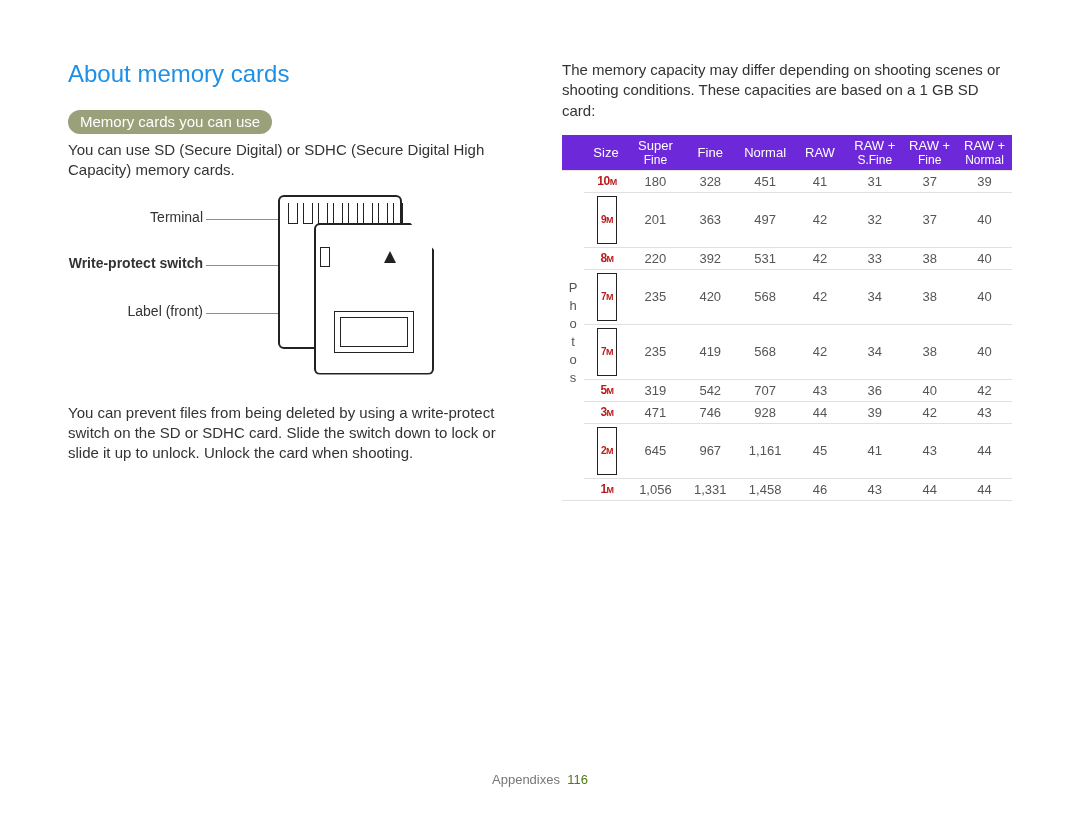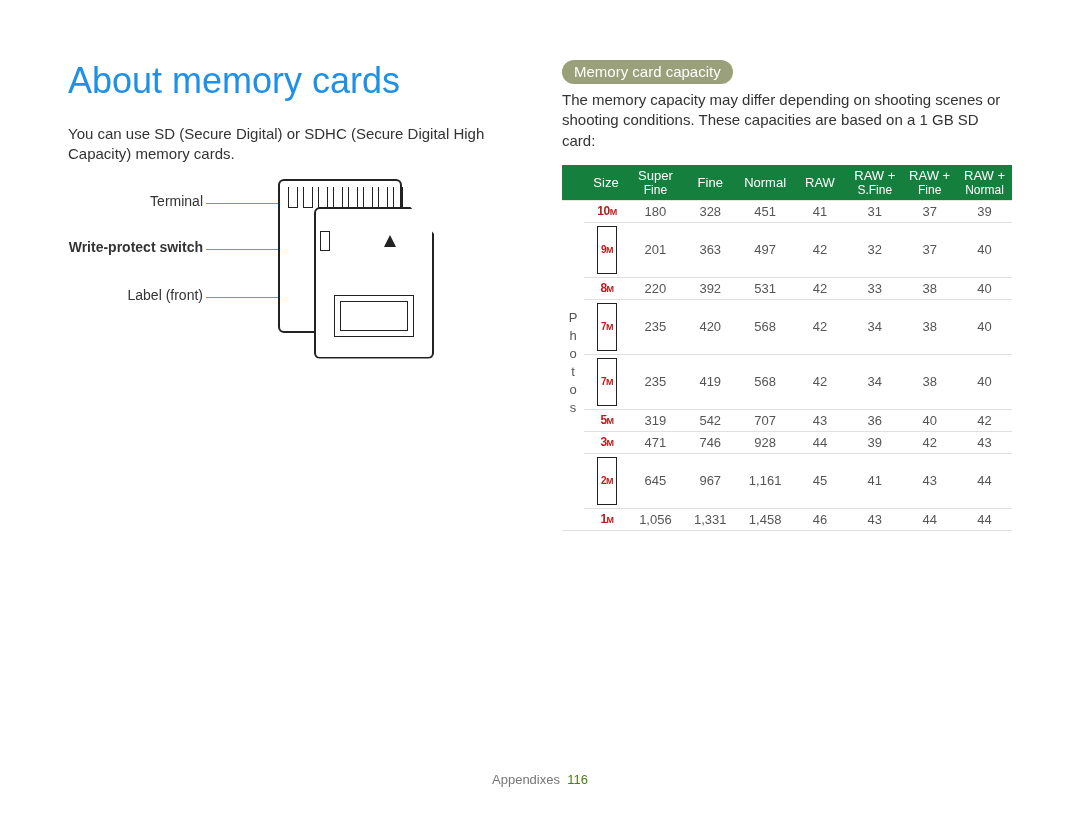--- a/index.html
+++ b/index.html
@@ -30,21 +30,21 @@
   .columns {
     display: flex;
     gap: 44px;
   }
   .col {
     width: 450px;
   }
   h1.title {
     color: #1e90e6;
     font-weight: 400;
-    font-size: 36px;
+    font-size: 24px;
     margin: 0 0 22px 0;
   }
   .pill {
     display: inline-block;
     background: #9aa07a;
     color: #fff;
     border-radius: 12px;
     padding: 3px 12px 4px 12px;
     font-size: 15px;
     margin-bottom: 6px;
@@ -124,21 +124,21 @@
   .sd-box2 { left: 62px; top: 122px; width: 66px; height: 28px; }
 
   
   table.cap {
     border-collapse: collapse;
     width: 100%;
     font-size: 13px;
     table-layout: fixed;
   }
   table.cap th {
-    background: #15803d;
+    background: #6d28d9;
     color: #fff;
     font-weight: 400;
     padding: 3px 2px;
     text-align: center;
     border-bottom: 1px solid #e6e6dc;
   }
   table.cap th .sub {
     display: block;
     font-size: 12px;
   }
@@ -193,20 +193,21 @@
 </head>
 <body>
 
 <div class="page">
 
   <div class="columns">
 
     <div class="col">
       <h1 class="title">About memory cards</h1>
 
+      <div class="pill">Memory cards you can use</div>
       <p class="body-text">You can use SD (Secure Digital) or SDHC (Secure Digital High Capacity) memory cards.</p>
 
       <div class="diagram">
         <div class="dlabel" style="left:0;top:14px;width:135px;">Terminal</div>
         <div class="leader" style="left:138px;top:24px;width:94px;"></div>
 
         <div class="dlabel" style="left:0;top:60px;width:135px;font-weight:bold;">Write-protect switch</div>
         <div class="leader" style="left:138px;top:70px;width:116px;"></div>
 
         <div class="dlabel" style="left:0;top:108px;width:135px;">Label (front)</div>
@@ -225,24 +226,24 @@
               <div class="sd-pin"></div>
           </div>
           <div class="sd-card sd-front"></div>
           <div class="sd-notch"></div>
           <div class="sd-tri"></div>
           <div class="sd-box sd-box1"></div>
           <div class="sd-box sd-box2"></div>
         </div>
       </div>
 
+      <p class="body-text">You can prevent files from being deleted by using a write-protect switch on the SD or SDHC card. Slide the switch down to lock or slide it up to unlock. Unlock the card when shooting.</p>
     </div>
 
     <div class="col">
-      <div class="pill">Memory card capacity</div>
       <p class="body-text">The memory capacity may differ depending on shooting scenes or shooting conditions. These capacities are based on a 1 GB SD card:</p>
 
       <table class="cap">
         <colgroup>
           <col style="width:22px">
             <col style="width:44px">
           <col>
             <col>
             <col>
             <col>

